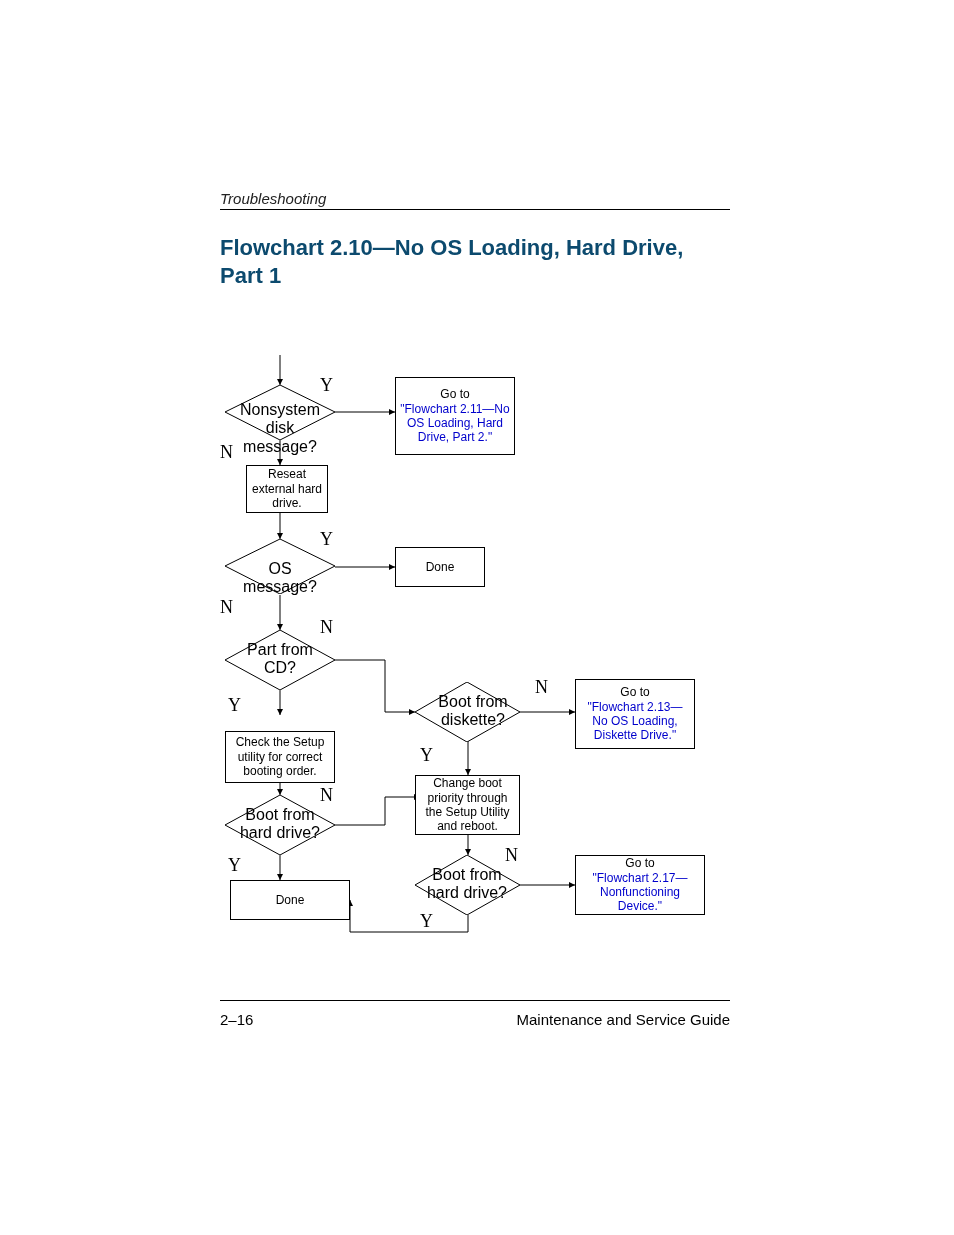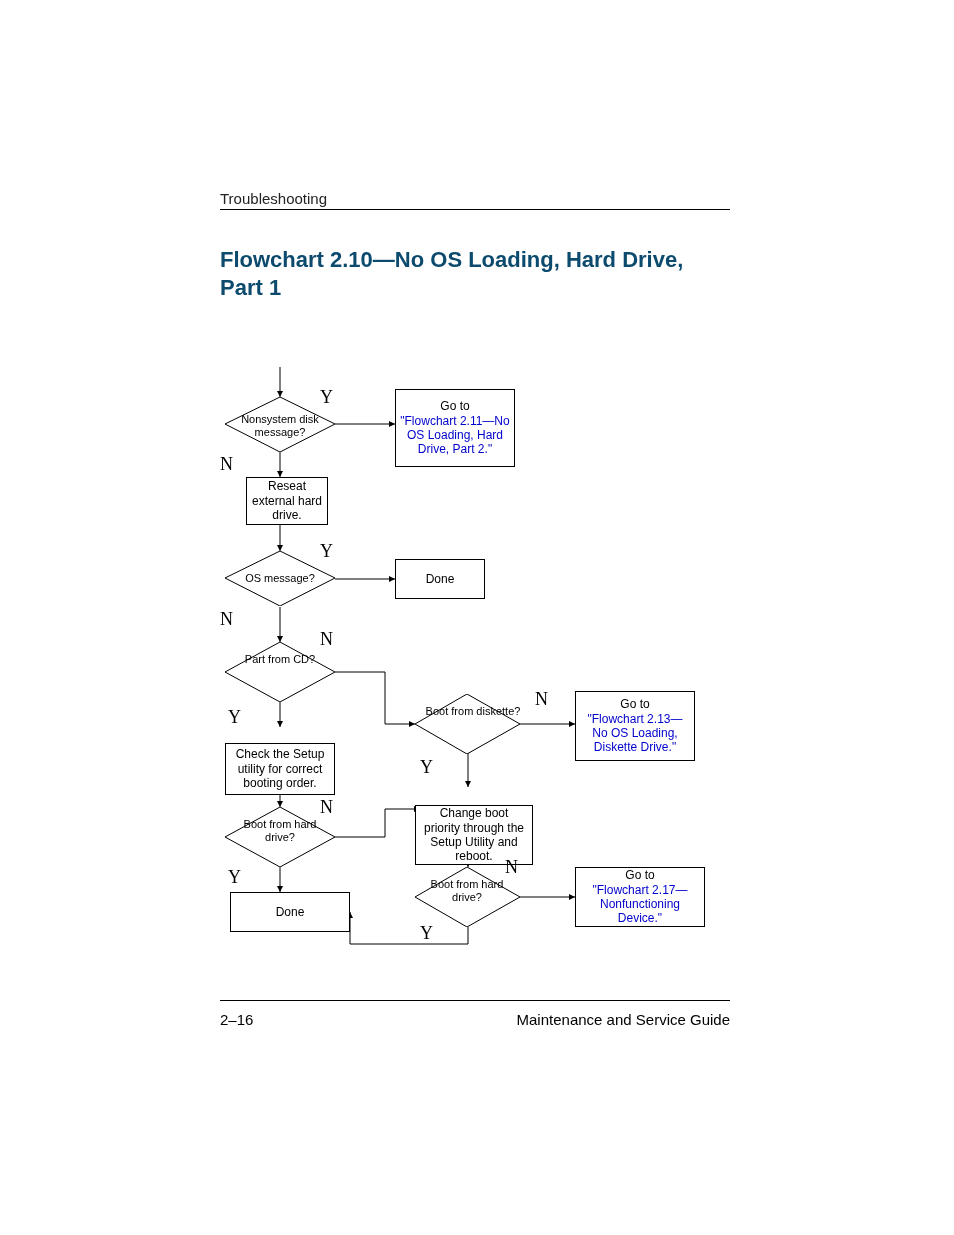--- a/index.html
+++ b/index.html
@@ -11,25 +11,26 @@
     height: 1235px;
     position: relative;
   }
   .page {
     position: absolute;
     left: 220px;
     top: 190px;
     width: 510px;
   }
   .section-header {
+    font-style: italic;
     font-size: 15px;
     color: #222;
     border-bottom: 1px solid #000;
     padding-bottom: 2px;
-    margin-bottom: 36px;
+    margin-bottom: 24px;
   }
   .title {
     font-family: Arial, Helvetica, sans-serif;
     font-weight: bold;
     font-size: 22px;
     line-height: 1.25;
     color: #0c4a6e;
     margin-bottom: 18px;
   }
   .flow-area {
@@ -47,21 +48,21 @@
     align-items: center;
     justify-content: center;
     line-height: 1.2;
     padding: 4px;
     box-sizing: border-box;
   }
   .diamond-label {
     position: absolute;
     width: 100px;
     text-align: center;
-    font-size: 11px;
+    font-size: 16px;
     line-height: 1.15;
     pointer-events: none;
   }
   .link { color: #0000cc; }
   .yn {
     position: absolute;
     font-family: "Times New Roman", serif;
     font-size: 18px;
   }
   svg.connectors {
@@ -162,21 +163,21 @@
     <svg style="position:absolute; left:195px; top:375px; width:105px; height:60px;">
         <polygon points="52,0 105,30 52,60 0,30" fill="#fff" stroke="#000"></polygon>
       </svg>
     <div class="diamond-label" style="left:203px; top:386px;">Boot from diskette?</div>
 
     <div class="box" style="left:355px; top:372px; width:120px; height:70px; flex-direction:column;">
       <span>Go to</span>
       <span class="link">"Flowchart 2.13—No OS Loading, Diskette Drive."</span>
     </div>
 
-    <div class="box" style="left:195px; top:486px; width:118px; height:60px;">Change boot priority through the Setup Utility and reboot.</div>
+    <div class="box" style="left:195px; top:468px; width:105px; height:60px;">Change boot priority through the Setup Utility and reboot.</div>
 
     <svg style="position:absolute; left:5px; top:488px; width:110px; height:60px;">
         <polygon points="55,0 110,30 55,60 0,30" fill="#fff" stroke="#000"></polygon>
       </svg>
     <div class="diamond-label" style="left:10px; top:499px;">Boot from hard drive?</div>
 
     <svg style="position:absolute; left:195px; top:548px; width:105px; height:60px;">
         <polygon points="52,0 105,30 52,60 0,30" fill="#fff" stroke="#000"></polygon>
       </svg>
     <div class="diamond-label" style="left:197px; top:559px;">Boot from hard drive?</div>

